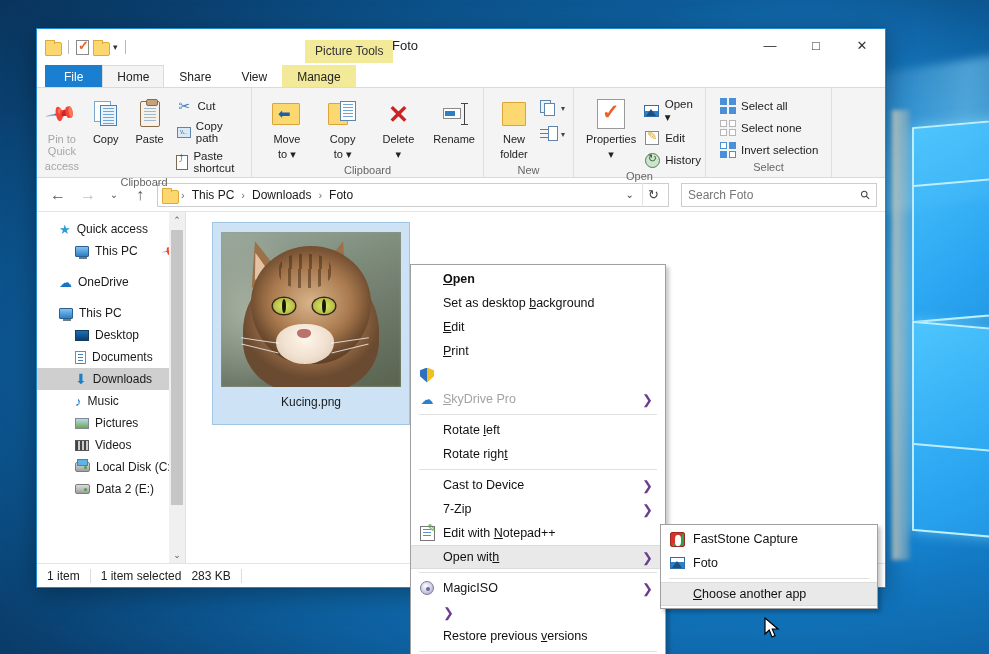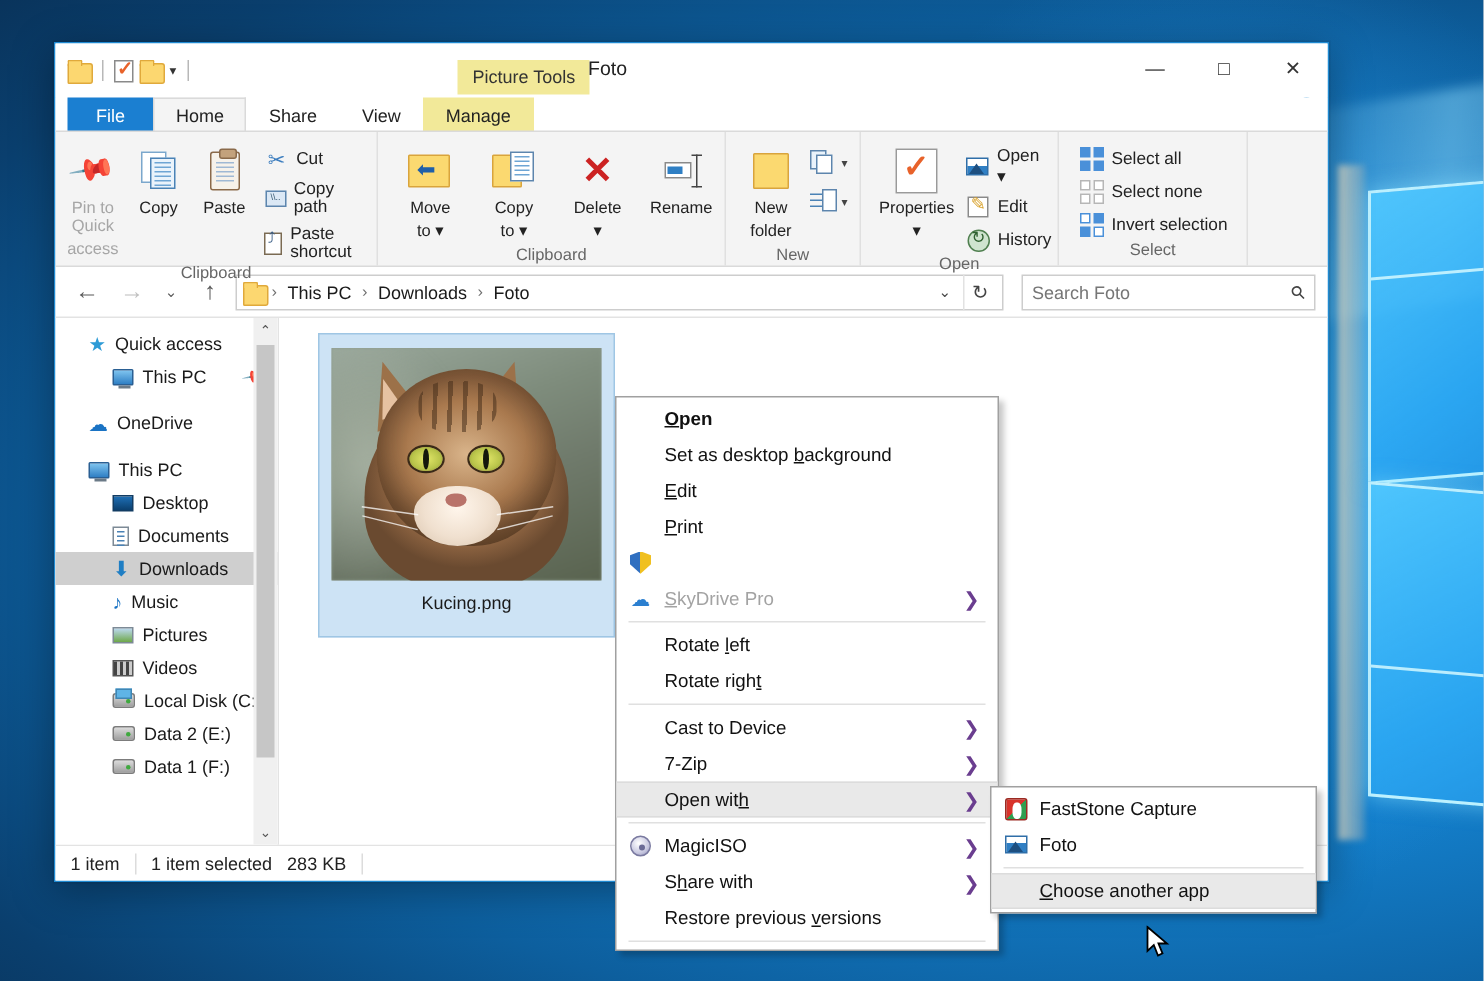--- a/index.html
+++ b/index.html
@@ -669,24 +669,20 @@
         <span class="lbl">Videos</span>
       </div>
       <div class="nav-item indent">
         <span class="i-disk c"></span>
         <span class="lbl">Local Disk (C:)</span>
       </div>
       <div class="nav-item indent">
         <span class="i-disk"></span>
         <span class="lbl">Data 2 (E:)</span>
       </div>
-      <div class="nav-item indent">
-        <span class="i-disk"></span>
-        <span class="lbl">Data 1 (F:)</span>
-      </div>
 
       <div id="nav-scroll">
         <div class="sb-arrow">⌃</div>
         <div id="nav-thumb"></div>
         <div class="sb-arrow" style="position:absolute;bottom:0">⌄</div>
       </div>
     </div>
 
     <div id="splitter"></div>
 
@@ -774,37 +770,44 @@
   <div class="mi">
     <span class="ico"></span>
     <span class="txt">Cast to Device</span>
     <span class="arrow">❯</span>
   </div>
   <div class="mi">
     <span class="ico"></span>
     <span class="txt">7-Zip</span>
     <span class="arrow">❯</span>
   </div>
+  <div class="mi">
+    <span class="ico">
+        <span class="mic-npp">
+          <i></i>
+        </span>
+      </span>
+    <span class="txt">Edit with <u>N</u>otepad++</span>
+  </div>
   <div class="mi hl">
     <span class="ico"></span>
     <span class="txt">Open wit<u>h</u></span>
     <span class="arrow">❯</span>
   </div>
   <div class="msep"></div>
 
   <div class="mi">
     <span class="ico">
         <span class="mic-iso"></span>
       </span>
     <span class="txt">MagicISO</span>
     <span class="arrow">❯</span>
   </div>
   <div class="mi">
     <span class="ico"></span>
-    <span class="txt">S<u>h</u>are with</span>
     <span class="arrow">❯</span>
   </div>
   <div class="mi">
     <span class="ico"></span>
     <span class="txt">Restore previous <u>v</u>ersions</span>
   </div>
   <div class="msep"></div>
 
 </div>
 

